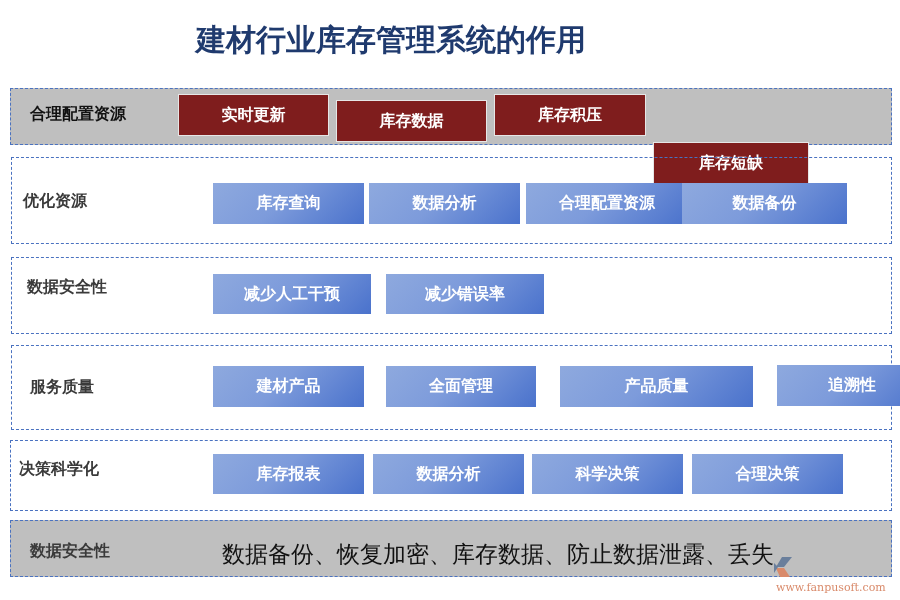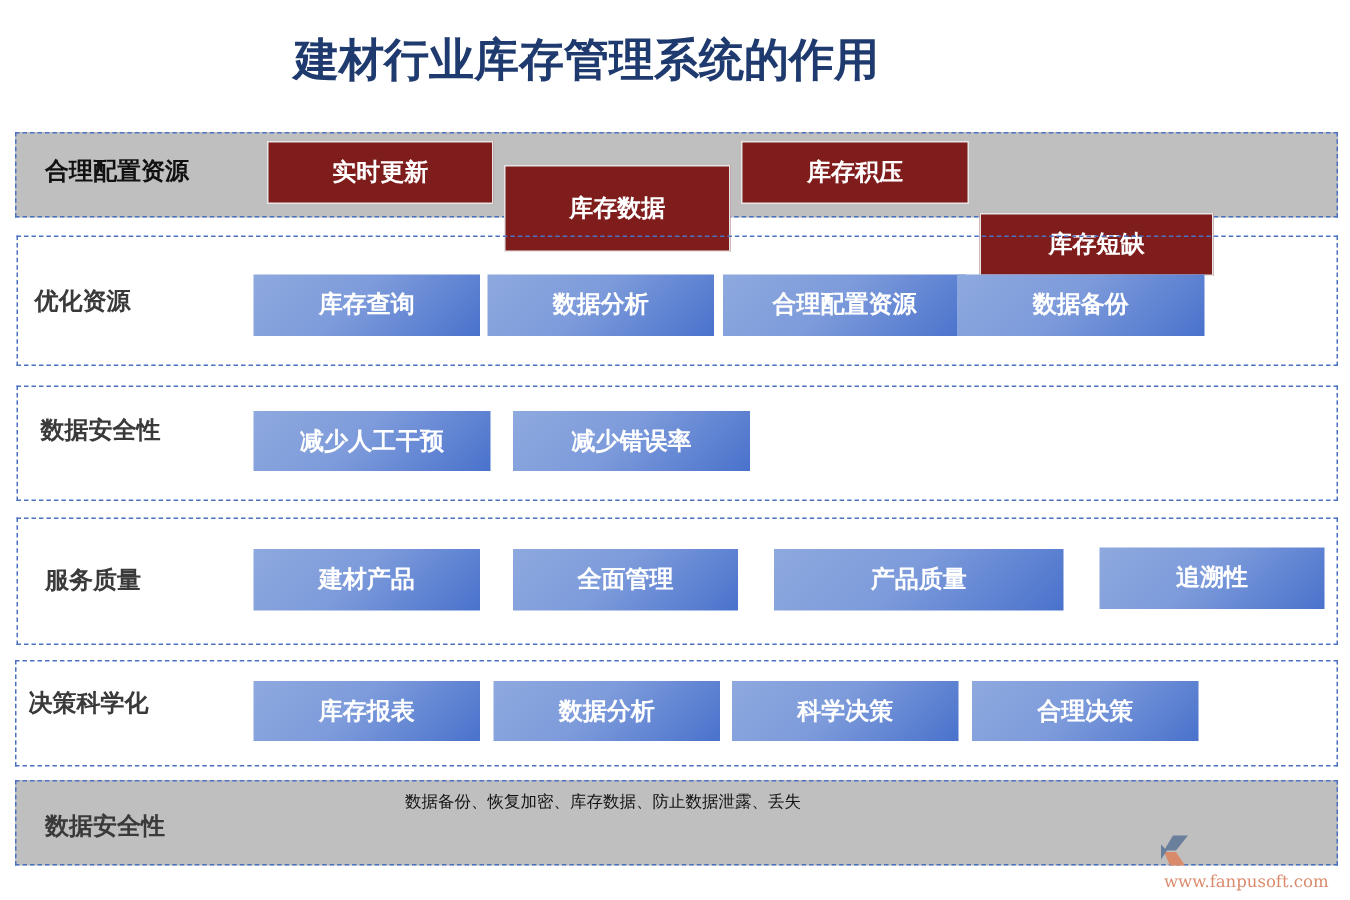--- a/index.html
+++ b/index.html
@@ -26,24 +26,25 @@
     .box {
       position: absolute; box-sizing: border-box;
       display: flex; align-items: center; justify-content: center;
       color: #ffffff; font-size: 16px; font-weight: bold; white-space: nowrap;
     }
     .box.gray {
       background: #7f1d1d; border: 1.5px solid #e6e6e6;
     }
     .box.blue {
       background: linear-gradient(135deg, #8ea9de 0%, #7d9bdb 45%, #4a72cc 100%);
+      margin-left: 44px;
     }
     .security-text {
-      position: absolute; left: 222px; top: 527px;
-      font-size: 11px; color: #111111; white-space: nowrap; margin-left: 48px;
+      position: absolute; left: 222px; top: 539px;
+      font-size: 23px; color: #111111; white-space: nowrap;
     }
     .logo {
       position: absolute; left: 770px; top: 551px; width: 125px; height: 45px;
     }
     .logo-mark {
       position: absolute; left: 2px; top: 4px; width: 22px; height: 24px;
     }
     .logo-text {
       position: absolute; left: 26px; top: 0px; font-size: 24px;
       color: #6a7f9c; white-space: nowrap; letter-spacing: 1px;
@@ -55,21 +56,21 @@
     }
   </style>
 </head>
 <body>
 
 <div class="title">建材行业库存管理系统的作用</div>
 
 <div class="section gray" style="left:10px; top:88px; width:882px; height:57px;"></div>
 <div class="sec-label dark" style="left:30px; top:104px;">合理配置资源</div>
 <div class="box gray" style="left:178px; top:94px; width:151px; height:42px;">实时更新</div>
-<div class="box gray" style="left:336px; top:110px; width:151px; height:58px;">库存数据</div>
+<div class="box gray" style="left:336px; top:100px; width:151px; height:42px;">库存数据</div>
 <div class="box gray" style="left:494px; top:94px; width:152px; height:42px;">库存积压</div>
 <div class="box gray" style="left:653px; top:94px; width:156px; height:42px;margin-top:48px;">库存短缺</div>
 
 <div class="section" style="left:11px; top:157px; width:881px; height:87px;"></div>
 <div class="sec-label" style="left:23px; top:191px;">优化资源</div>
 <div class="box blue" style="left:169px; top:183px; width:151px; height:41px;">库存查询</div>
 <div class="box blue" style="left:325px; top:183px; width:151px; height:41px;">数据分析</div>
 <div class="box blue" style="left:482px; top:183px; width:162px; height:41px;">合理配置资源</div>
 <div class="box blue" style="left:638px; top:183px; width:165px; height:41px;">数据备份</div>
 

